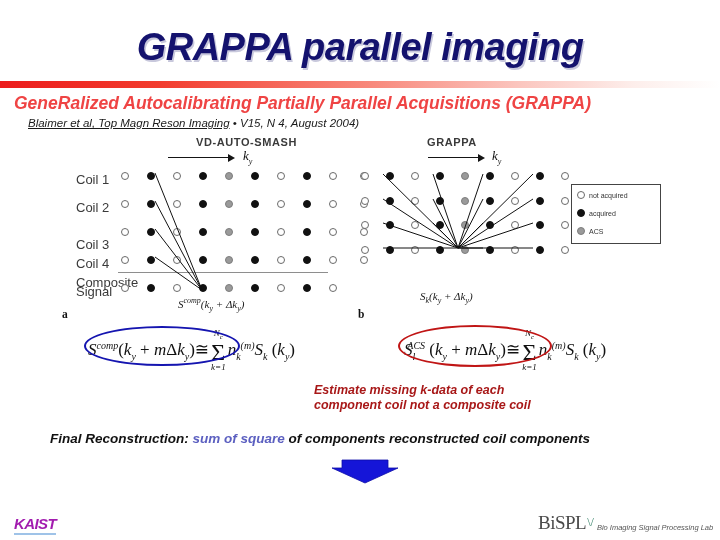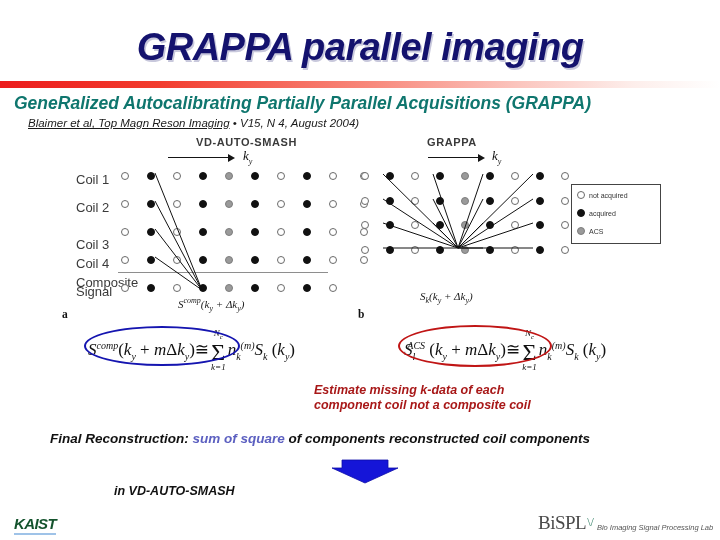--- a/index.html
+++ b/index.html
@@ -43,21 +43,21 @@
   }
 
   
   #subtitle {
     position: absolute;
     left: 14px;
     top: 93px;
     font-size: 17.5px;
     font-weight: bold;
     font-style: italic;
-    color: #0f766e;
+    color: #ef4444;
     white-space: nowrap;
   }
   #citation {
     position: absolute;
     left: 28px;
     top: 117px;
     font-size: 11.5px;
     font-style: italic;
     color: #1a1a1a;
     white-space: nowrap;
@@ -249,21 +249,21 @@
 
   
   #kaist-logo {
     position: absolute;
     left: 14px;
     top: 515px;
     font-family: "Liberation Sans", sans-serif;
     font-size: 15px;
     font-weight: bold;
     font-style: italic;
-    color: #14532d;
+    color: #a21caf;
     letter-spacing: -0.6px;
     border-bottom: 2px solid #9fc3e8;
     padding-bottom: 1px;
   }
   #bispl-logo {
     position: absolute;
     left: 538px;
     top: 512px;
     display: flex;
     align-items: flex-end;
@@ -483,21 +483,20 @@
   <div>component coil not a composite coil</div>
 </div>
 
 <div id="final-line"><span>Final Reconstruction: </span><span class="accent">sum of square</span><span> of components reconstructed coil components</span></div>
 
 <svg id="down-arrow" viewBox="0 0 70 26">
   <polygon points="12,2 58,2 58,10 68,10 35,25 2,10 12,10" fill="#1515d8" stroke="#0c0ca8" stroke-width="0.8"></polygon>
 </svg>
 
 <div id="note-blue">
-  <div>in VD-AUTO-SMASH</div>
 </div>
 
 <div id="kaist-logo">KAIST</div>
 <div id="bispl-logo">
   <span id="bispl-mark">BiSPL</span>
   <span id="bispl-tick">\/</span>
   <span id="bispl-sub">Bio Imaging Signal Processing Lab</span>
 </div>
 
 </body></html>

